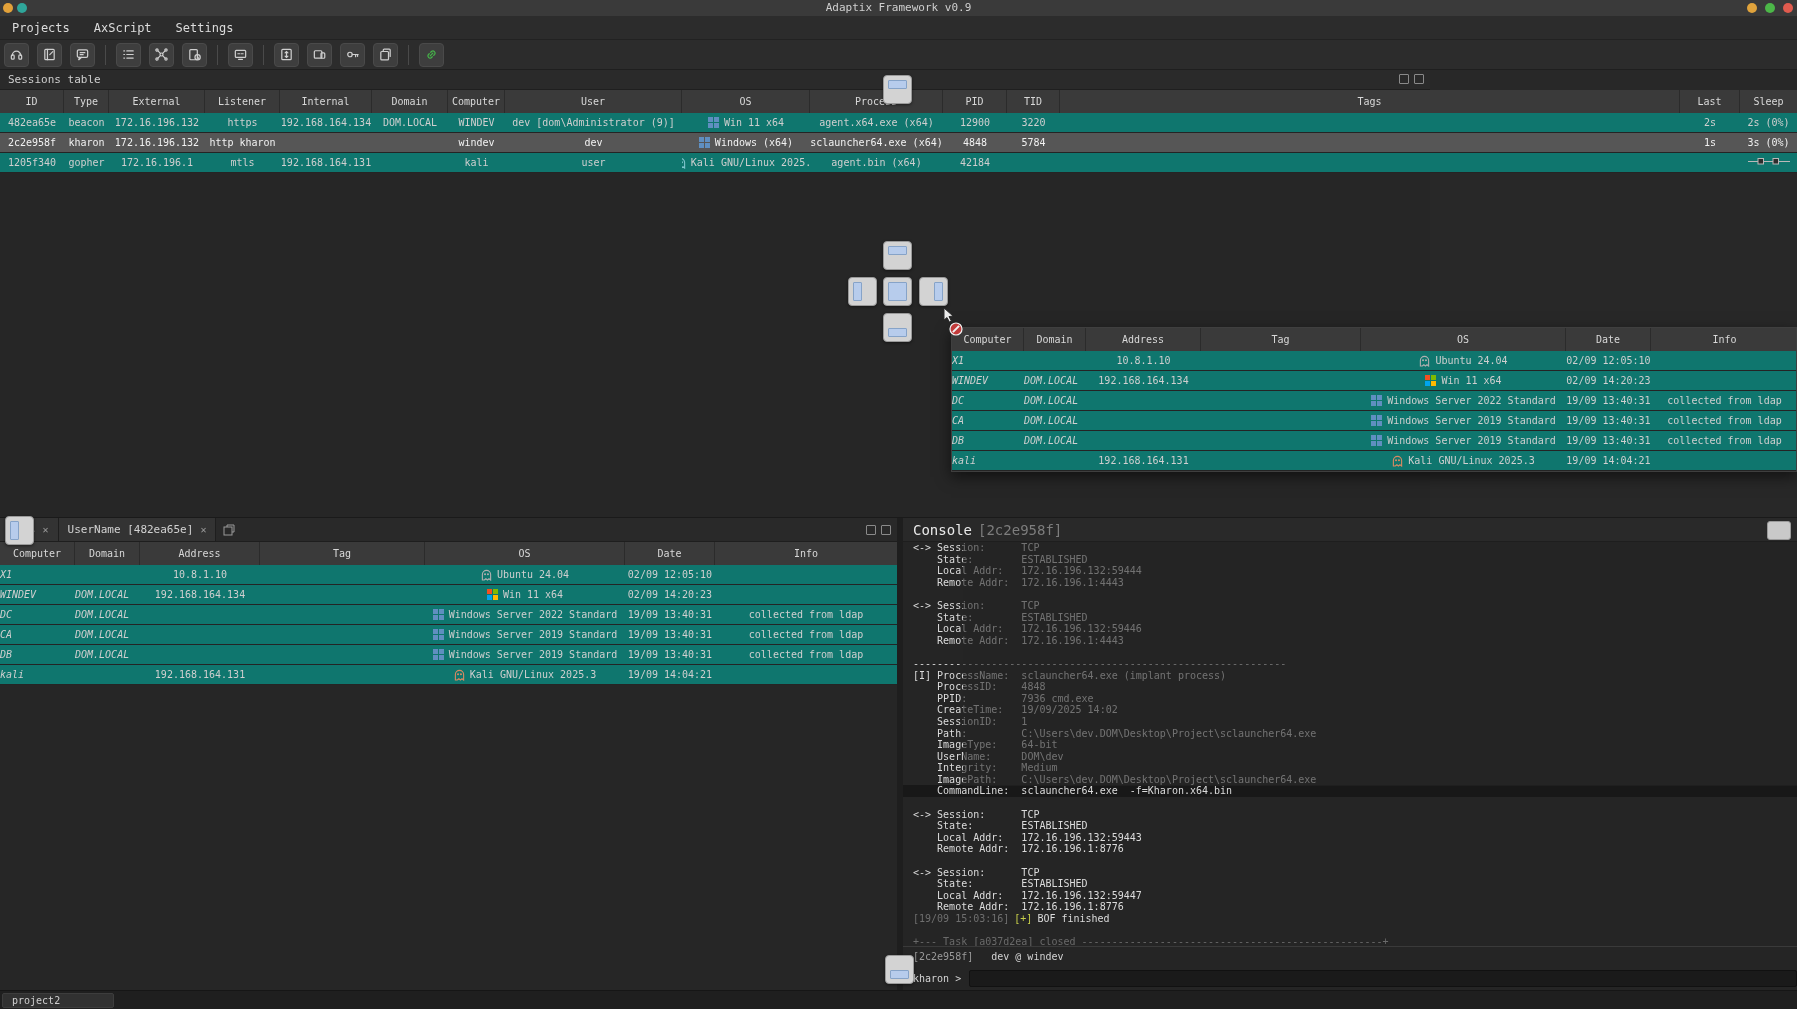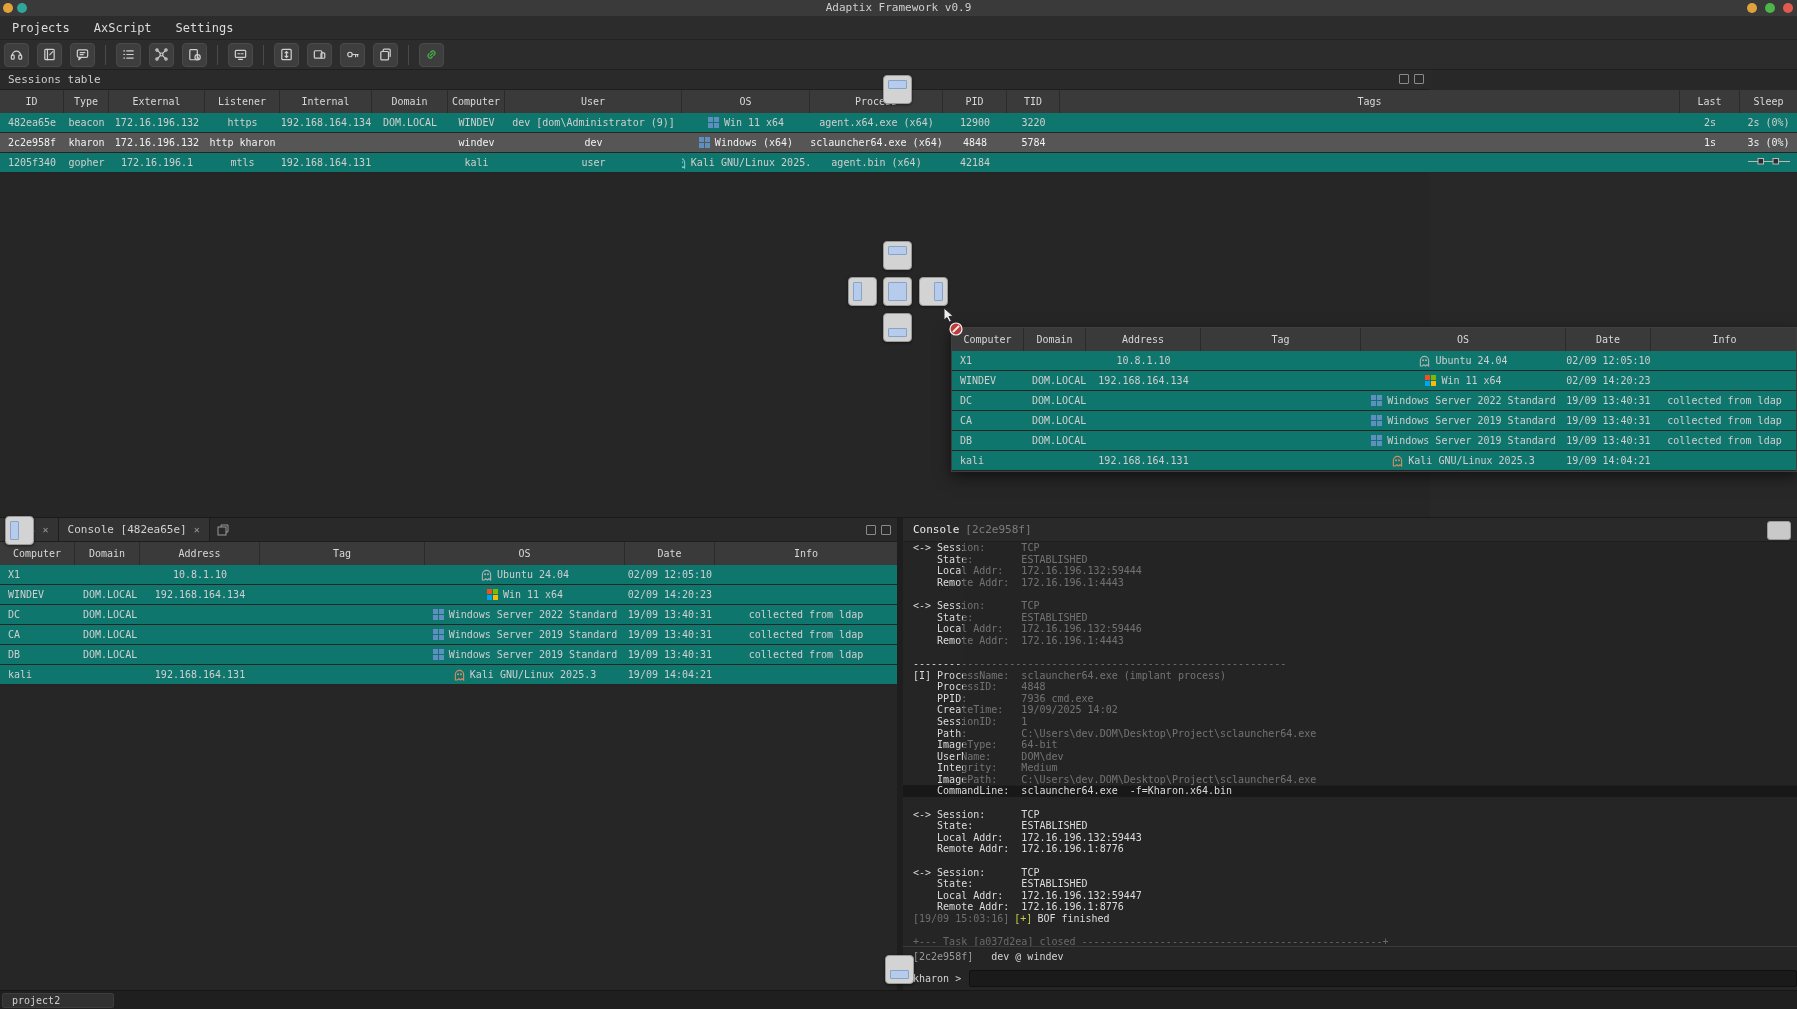--- a/index.html
+++ b/index.html
@@ -38,40 +38,40 @@
   .sessions-cols{grid-template-columns:64px 45px 96px 75px 92px 76px 57px 177px 128px 133px 64px 53px 620px 60px 57px;}
   .hosts-cols{grid-template-columns:75px 65px 120px 165px 200px 90px 182px;}
   .float-cols{grid-template-columns:72px 62px 115px 160px 205px 85px 147px;}
 
   .thead{height:23px;background:#3a3a3a;color:#d8d8d8;}
   .thead .cell{border-right:1px solid #2b2b2b;height:100%;display:flex;align-items:center;justify-content:center;}
   .thead .cell:last-child{border-right:none;}
   .trow{height:20px;background:#0f766e;border-bottom:1px solid #242424;color:#cfcfcf;}
   .trow.selected{background:#565656;color:#f2f2f2;}
   .cell{display:flex;align-items:center;justify-content:center;overflow:hidden;white-space:nowrap;}
-  .cell.al{justify-content:flex-start;padding-left:8px;}
+  .cell.al{justify-content:flex-start;font-style:italic;}
   .cell .osic{margin-right:5px;display:flex;align-items:center;}
 
   .sessions-table{position:absolute;left:0;top:20px;width:1797px;}
 
   
   .bottom-left{position:absolute;left:0;top:518px;width:897px;height:472px;background:#262626;}
   .tabbar{position:absolute;left:0;top:0;width:100%;height:24px;background:#292929;border-bottom:1px solid #1e1e1e;display:flex;align-items:stretch;}
   .tab{display:flex;align-items:center;gap:7px;padding:0 9px;font-size:11px;color:#d2d2d2;background:#333;border-right:1px solid #1e1e1e;}
   .tab .x{color:#9a9a9a;font-size:10px;}
   .tab-tool{width:26px;display:flex;align-items:center;justify-content:center;}
   .hosts-table{position:absolute;left:0;top:24px;width:897px;}
 
   .v-splitter{position:absolute;left:897px;top:518px;width:6px;height:472px;background:#1e1e1e;}
   .h-splitter{position:absolute;left:0;top:517px;width:1797px;height:1px;background:#1a1a1a;}
 
   
   .console-panel{position:absolute;left:903px;top:518px;width:894px;height:472px;background:#252525;}
   .console-tabbar{position:absolute;left:0;top:0;width:100%;height:24px;background:#292929;border-bottom:1px solid #1e1e1e;
-                  display:flex;align-items:center;padding-left:10px;font-size:11px;}
+                  display:flex;align-items:center;padding-left:10px;font-size:14px;}
   .console-tabbar .t1{color:#eaeaea;}
   .console-tabbar .t2{color:#7d7d7d;margin-left:6px;}
   .console-body{position:absolute;left:0;top:24px;width:100%;height:404px;overflow:hidden;}
   .cline{height:11.6px;line-height:11.6px;font-size:10px;white-space:pre;padding-left:10px;color:#dcdcdc;}
   .cline.m{color:#6a6a6a;}
   .cline.hl{background:#181818;}
   .cline .ts{color:#6f6f6f;}
   .cline .plus{color:#c7cf4a;margin:0 5px 0 5px;}
   .dim-overlay{position:absolute;left:60px;top:0;right:0;height:244px;background:rgba(37,37,37,0.58);pointer-events:none;}
   .console-sep{position:absolute;left:0;top:428px;width:100%;height:1px;background:#3a3a3a;}
@@ -353,21 +353,21 @@
   </div>
   <div class="h-splitter"></div>
 
   <div class="bottom-left">
     <div class="tabbar" id="hosts-tabbar">
         <div class="tab">
           <span>Logs</span>
           <span class="x">✕</span>
         </div>
         <div class="tab">
-          <span>Console [482ea65e]</span>
+          <span>UserName [482ea65e]</span>
           <span class="x">✕</span>
         </div>
         <div class="tab-tool">
           <svg width="12" height="12" viewBox="0 0 12 12" fill="none" stroke="#9a9a9a">
             <rect x="1" y="3" width="8" height="8"></rect>
             <path d="M4 3V1h7v7h-2"></path>
           </svg>
         </div>
         <div class="corner-icons" style="top: 7px;">
           <span class="sq-icon"></span>

